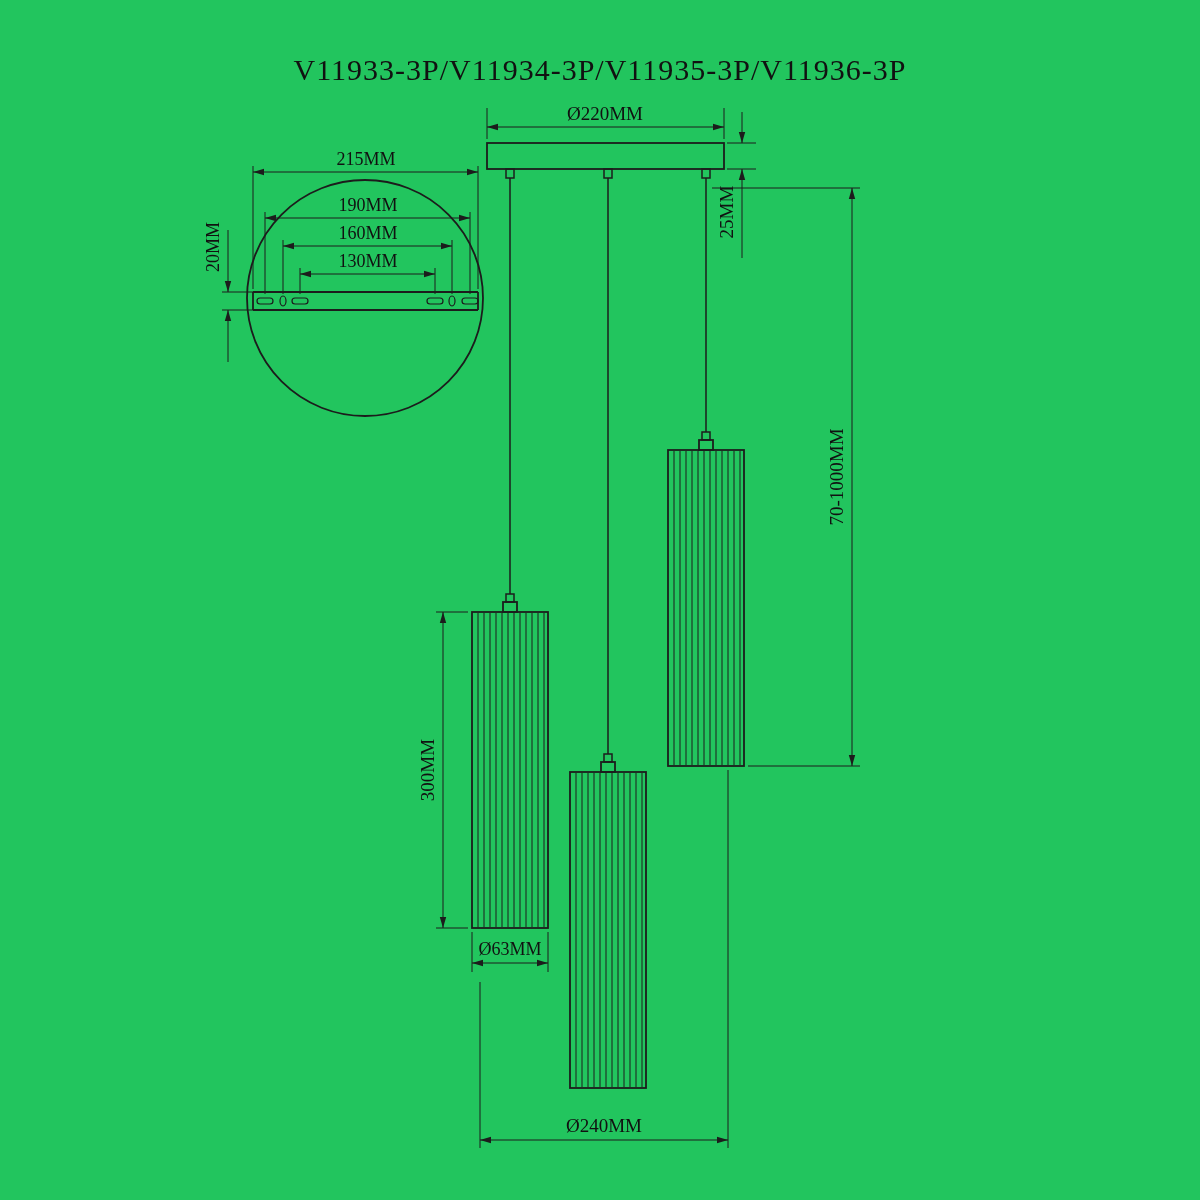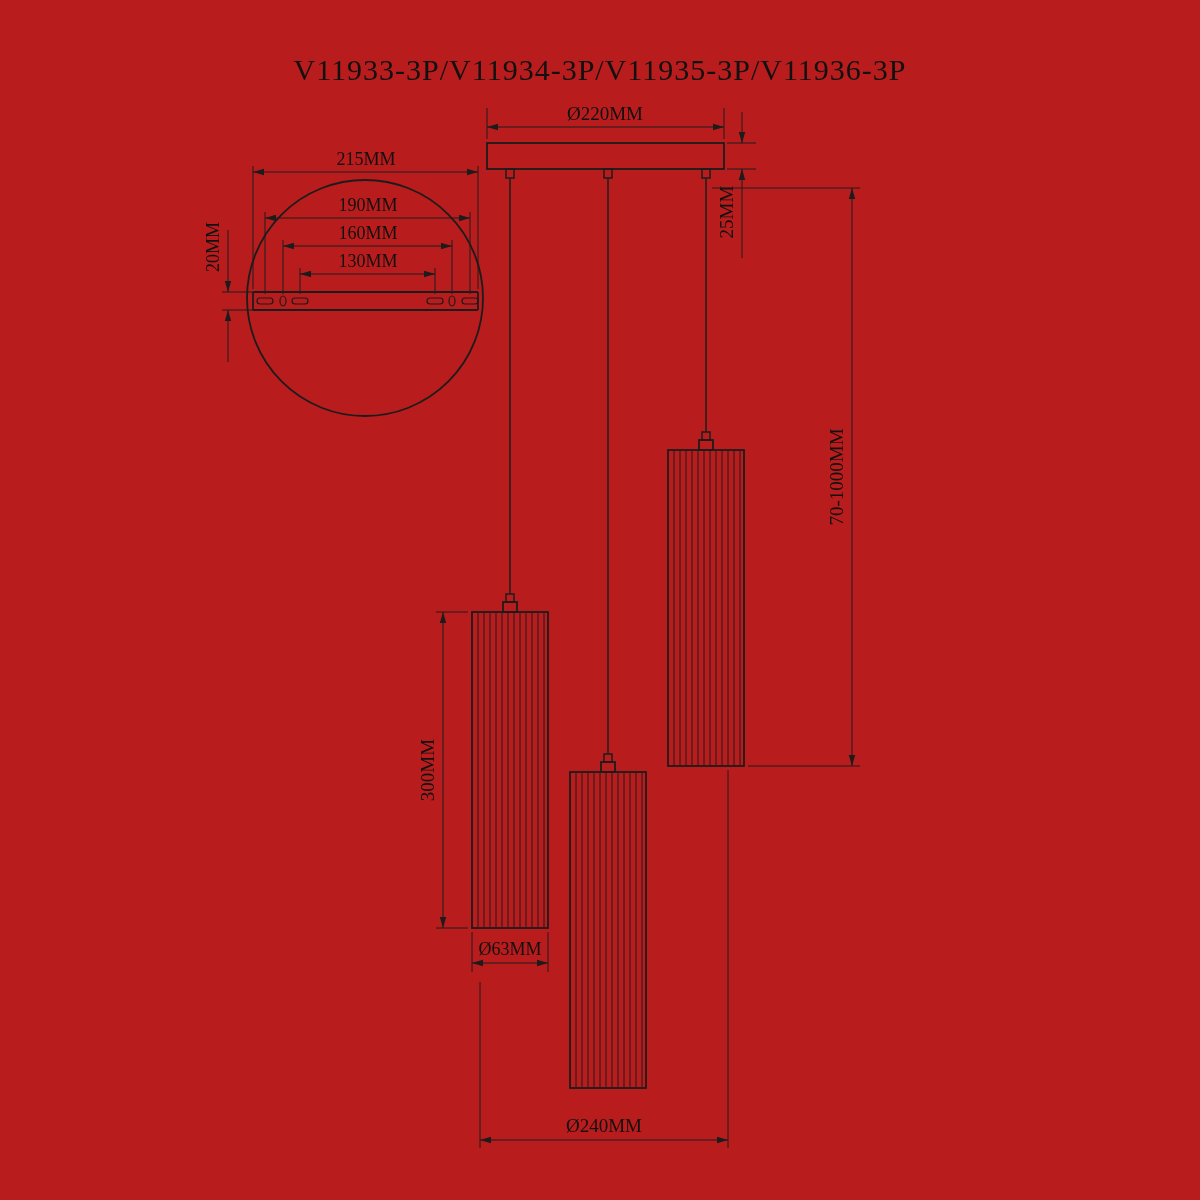--- a/index.html
+++ b/index.html
@@ -1,16 +1,16 @@
 <!DOCTYPE html>
 <html><head>
 <meta charset="utf-8">
 <style>
   html,body{margin:0;padding:0;background:#ffffff;}
-  .stage{width:1200px;height:1200px;position:relative;background:#b91c1c;}
+  .stage{width:1200px;height:1200px;position:relative;background:#22c55e;}
   svg{display:block;}
   .obj{stroke:#1c1c1c;stroke-width:1.8;fill:none;}
   .med{stroke:#1c1c1c;stroke-width:1.5;fill:none;}
   .thin{stroke:#1c1c1c;stroke-width:1;fill:none;}
   .slot{stroke:#1c1c1c;stroke-width:1.2;fill:none;}
   .rib{stroke:#1c1c1c;stroke-width:1;}
   .dimtext{font-family:"Liberation Serif",serif;font-size:19px;fill:#111;}
   .dimtext-sm{font-family:"Liberation Serif",serif;font-size:18px;fill:#111;}
   .title-text{font-family:"Liberation Serif",serif;font-size:30px;fill:#111;letter-spacing:1px;}
 </style>

